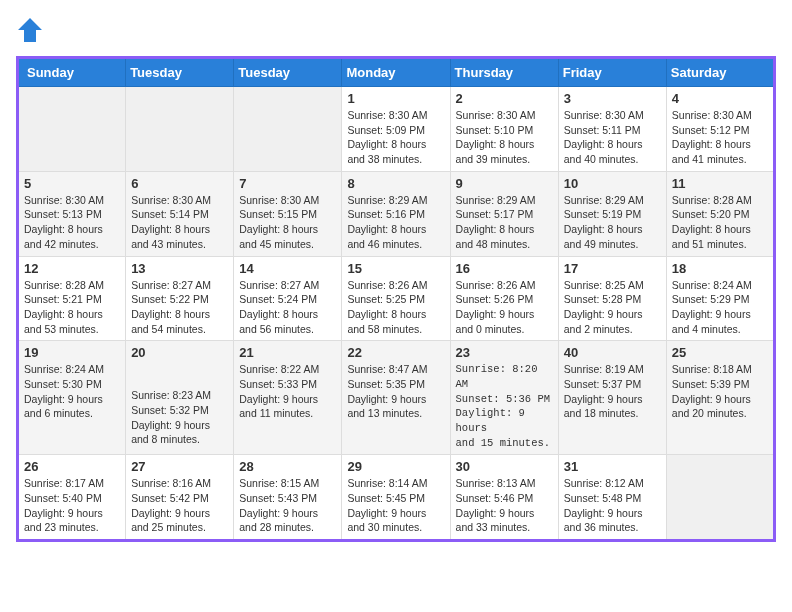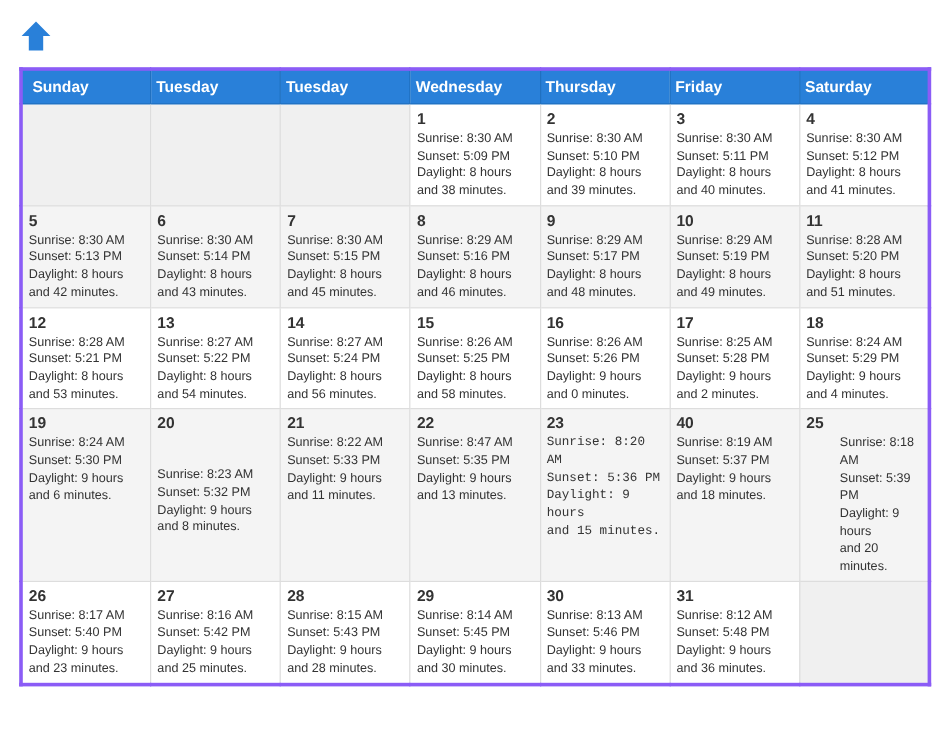--- a/index.html
+++ b/index.html
@@ -115,21 +115,21 @@
     <div class="location"></div>
   </div>
 </div>
 
 <table class="calendar">
   <thead>
     <tr>
     <th>Sunday</th>
         <th>Tuesday</th>
         <th>Tuesday</th>
-        <th>Wednesday</th>
+        <th>Monday</th>
         <th>Thursday</th>
         <th>Friday</th>
         <th>Saturday</th>
       </tr>
   </thead>
   <tbody id="calendar-body">
   <tr>
         <td class="empty-cell"></td>
         <td class="empty-cell"></td>
         <td class="empty-cell"></td>
@@ -302,21 +302,21 @@
         </td>
         <td>
           <span class="day-number">40</span>
           <div class="day-info" style="white-space: pre-line;">Sunrise: 8:19 AM
 Sunset: 5:37 PM
 Daylight: 9 hours
 and 18 minutes.</div>
         </td>
         <td>
           <span class="day-number">25</span>
-          <div class="day-info" style="white-space: pre-line; margin-left: 28px;">Sunrise: 8:18 AM
+          <div class="day-info" style="white-space: pre-line;">Sunrise: 8:18 AM
 Sunset: 5:39 PM
 Daylight: 9 hours
 and 20 minutes.</div>
         </td>
       </tr>
       <tr>
         <td>
           <span class="day-number">26</span>
           <div class="day-info" style="white-space: pre-line;">Sunrise: 8:17 AM
 Sunset: 5:40 PM

